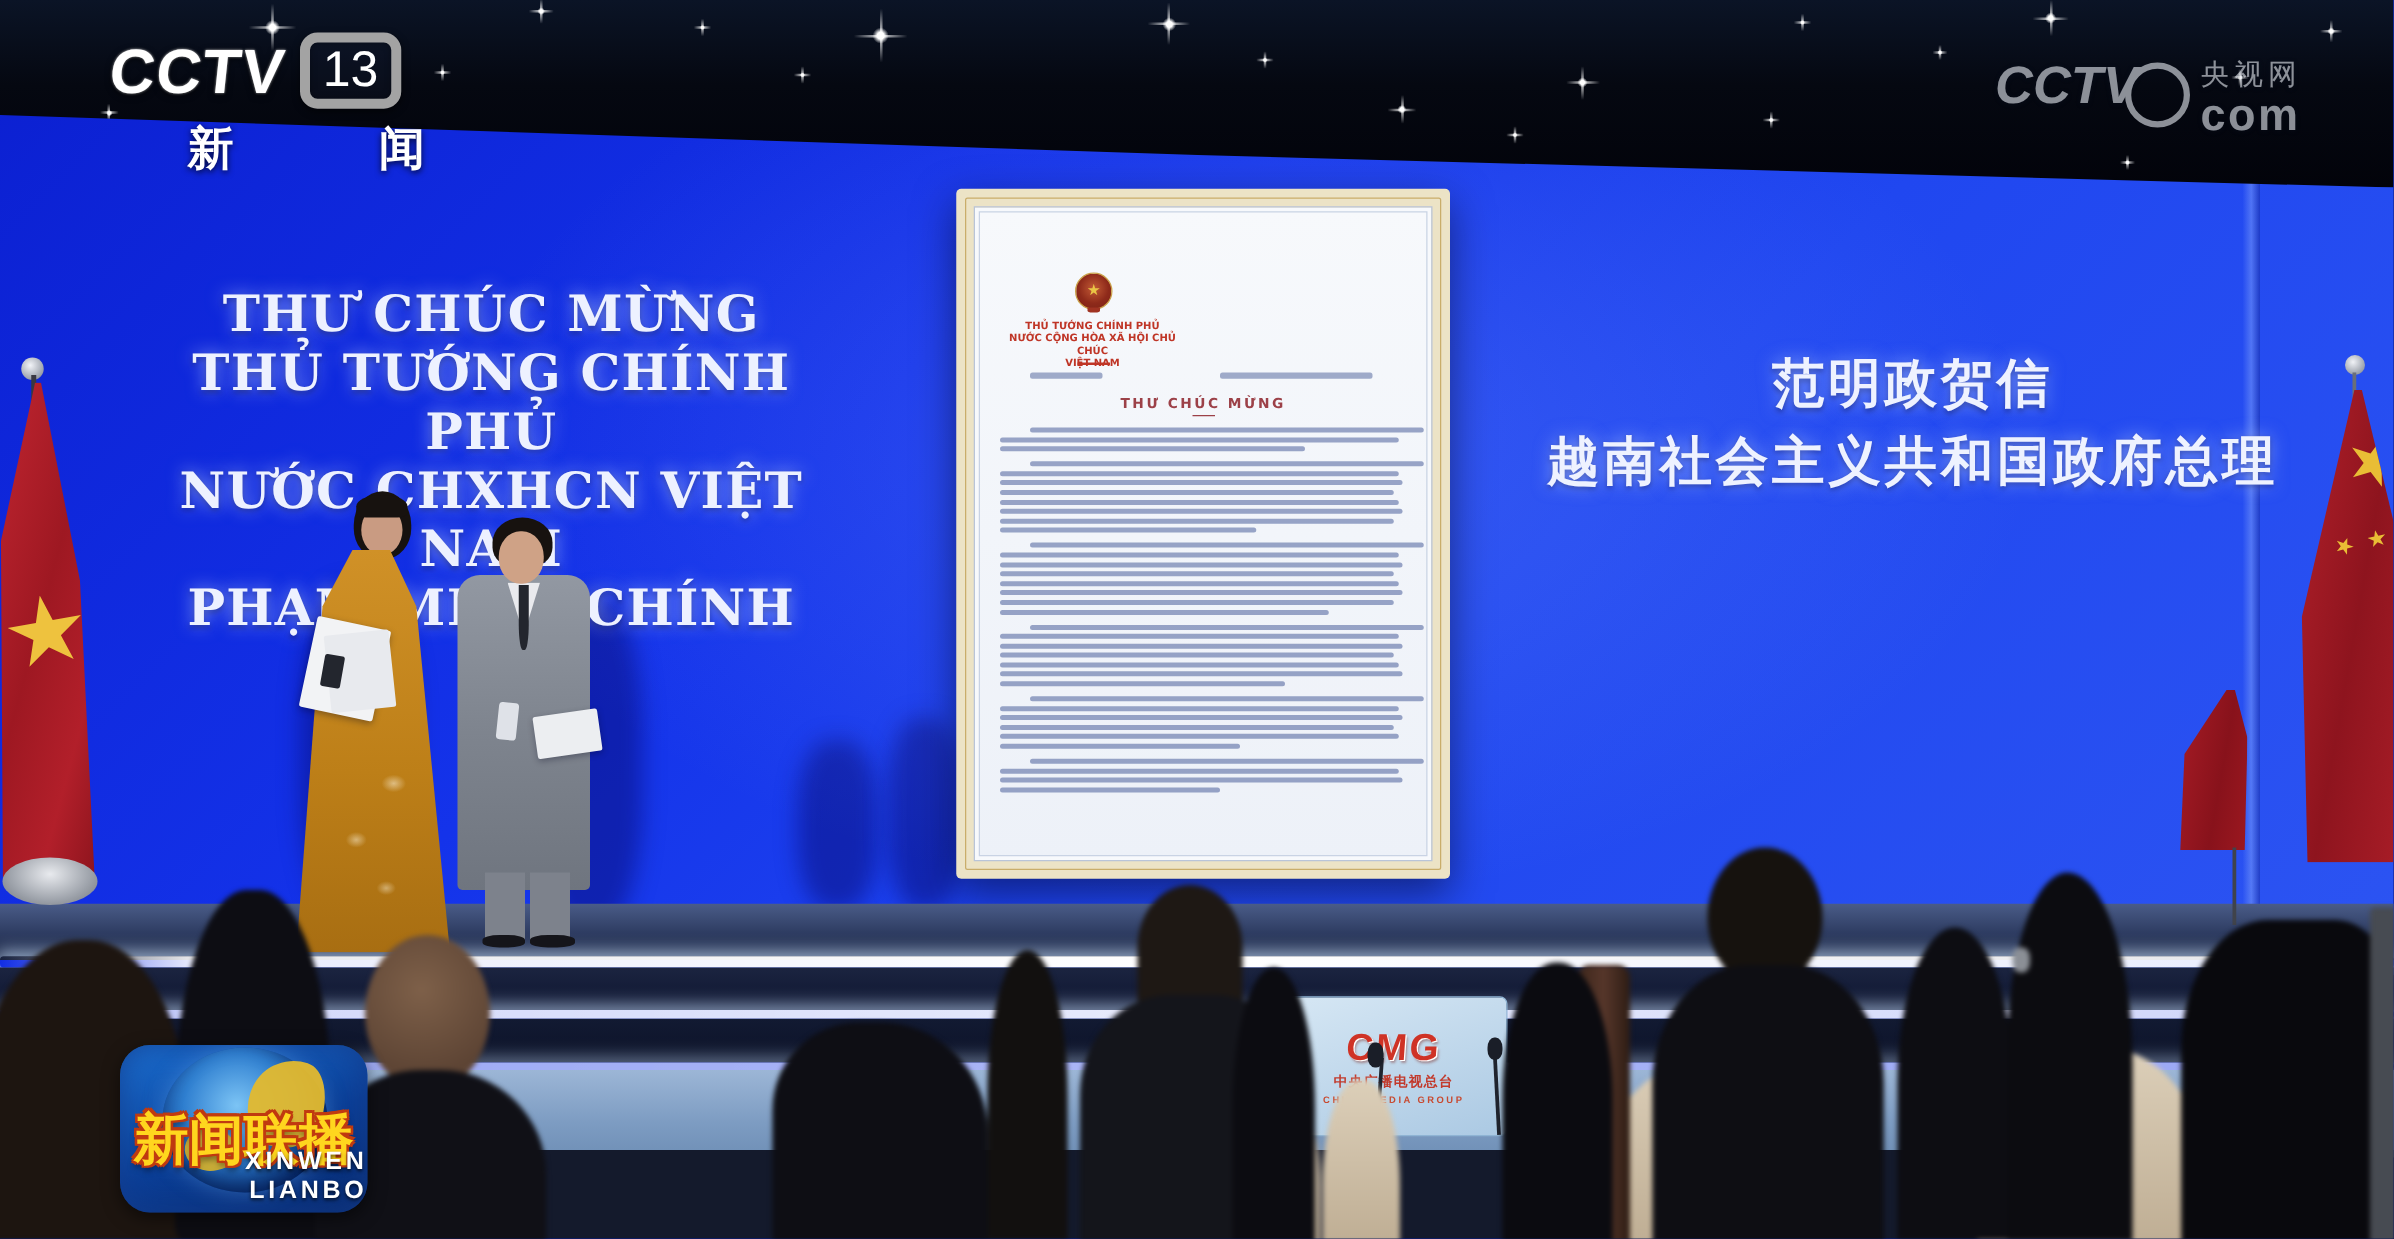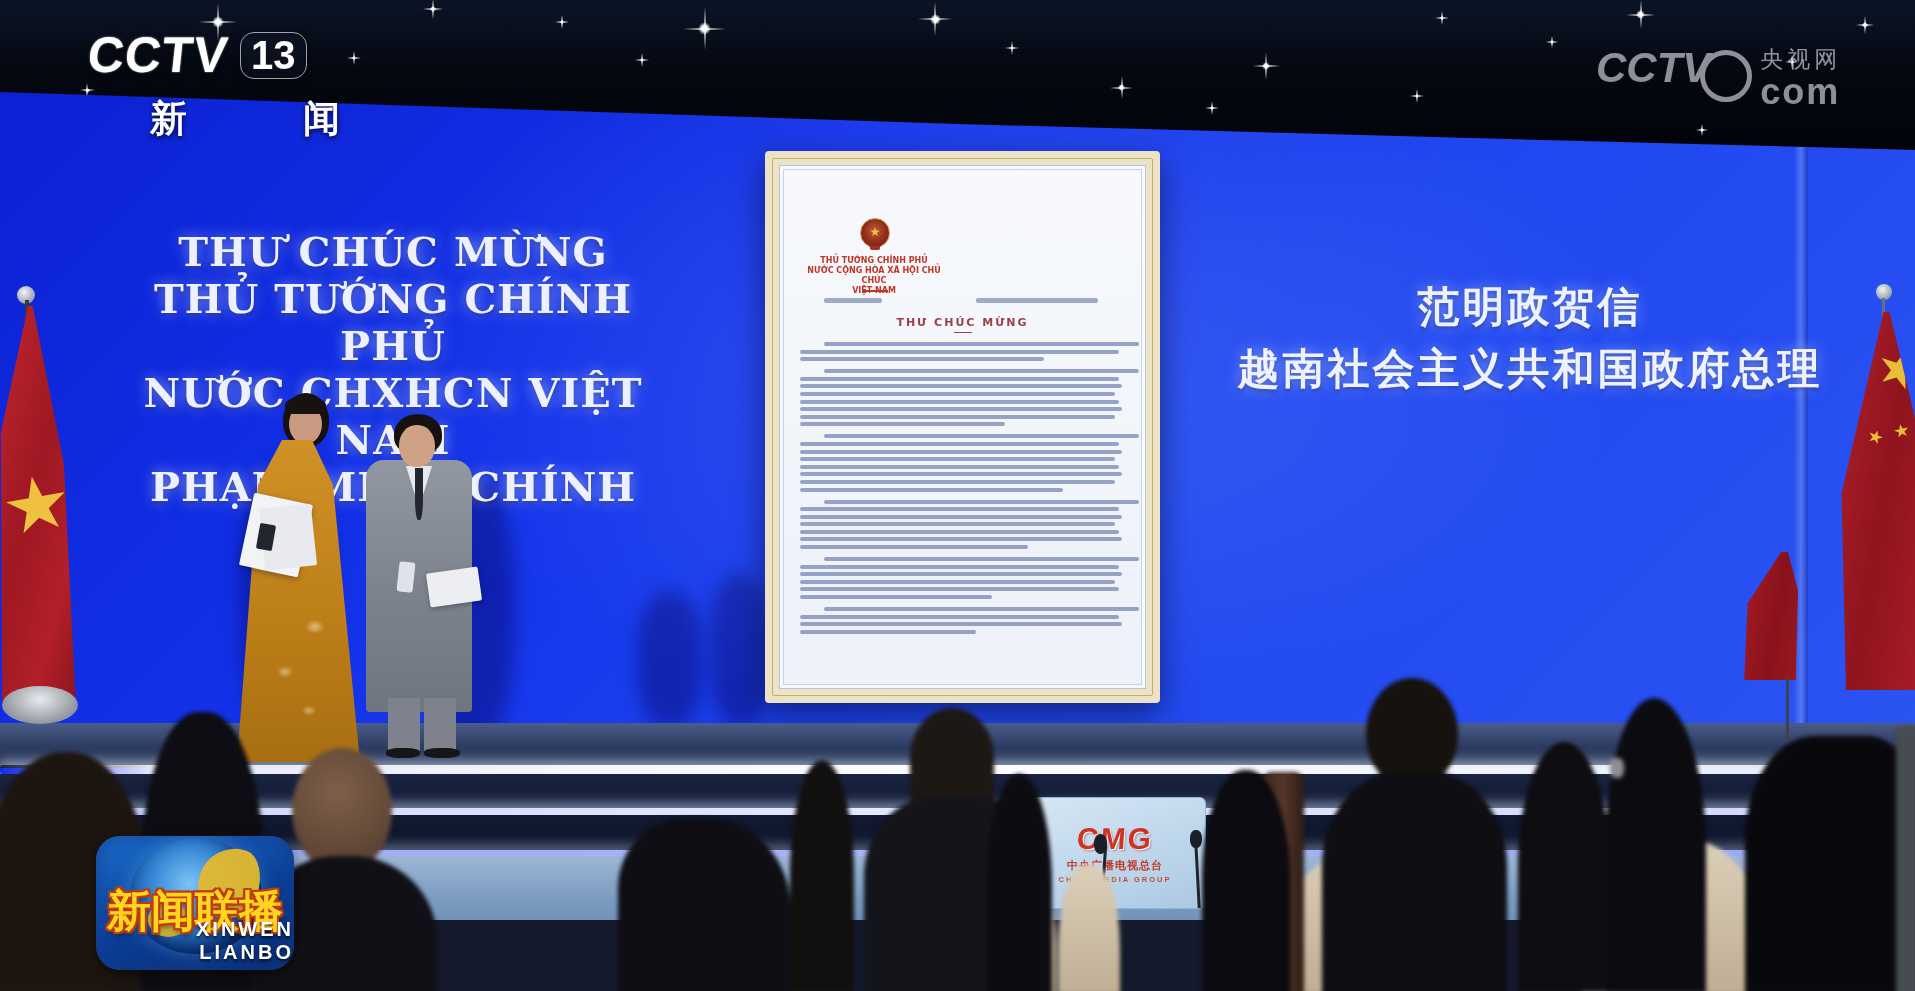--- a/index.html
+++ b/index.html
@@ -183,21 +183,21 @@
     text-shadow:-2px 0 #c03a10,2px 0 #c03a10,0 -2px #c03a10,0 2px #c03a10,
                 -2px -2px #c03a10,2px 2px #c03a10,-2px 2px #c03a10,2px -2px #c03a10,0 4px 5px rgba(0,0,0,.5);}
   .xwlb-py{position:absolute;left:0;bottom:6px;width:100%;text-align:right;font-size:20px;font-weight:bold;
     color:#fff;letter-spacing:3px;text-shadow:0 2px 3px rgba(0,0,0,.7);}
 
   
   .bug{position:absolute;left:88px;top:26px;z-index:40;color:#fff;}
   .bug-row{display:flex;align-items:center;}
   .bug-cctv{font-size:50px;font-weight:bold;transform:skewX(-6deg);letter-spacing:1px;
     text-shadow:0 2px 6px rgba(0,0,0,.65),0 0 2px #fff;}
-  .bug-13{margin-left:12px;border:1px solid #a3a3a3;border-radius:14px;padding:0 10px;font-size:40px;font-weight:bold;
+  .bug-13{margin-left:12px;border:8px solid #a3a3a3;border-radius:14px;padding:0 10px;font-size:40px;font-weight:normal;
     background:rgba(30,40,70,.2);box-shadow:0 2px 6px rgba(0,0,0,.5),inset 0 0 6px rgba(0,0,0,.3);}
   .bug-sub{position:absolute;left:62px;top:68px;width:190px;display:flex;justify-content:space-between;
     font-size:37px;font-weight:bold;text-shadow:0 2px 5px rgba(0,0,0,.8);}
   .wm{position:absolute;left:1596px;top:44px;z-index:40;opacity:.58;color:#eef3fa;display:flex;align-items:flex-start;
     text-shadow:0 1px 4px rgba(10,20,40,.5);}
   .wm-cctv{font-size:42px;font-weight:bold;font-style:italic;}
   .wm-ring{width:42px;height:42px;border:5px solid #eef3fa;border-radius:50%;margin:6px 8px 0 -10px;}
   .wm-col{display:flex;flex-direction:column;line-height:1;}
   .wm-site{font-size:23px;letter-spacing:4px;margin-top:4px;}
   .wm-domain{font-size:36px;font-weight:bold;margin-top:3px;letter-spacing:2px;}

